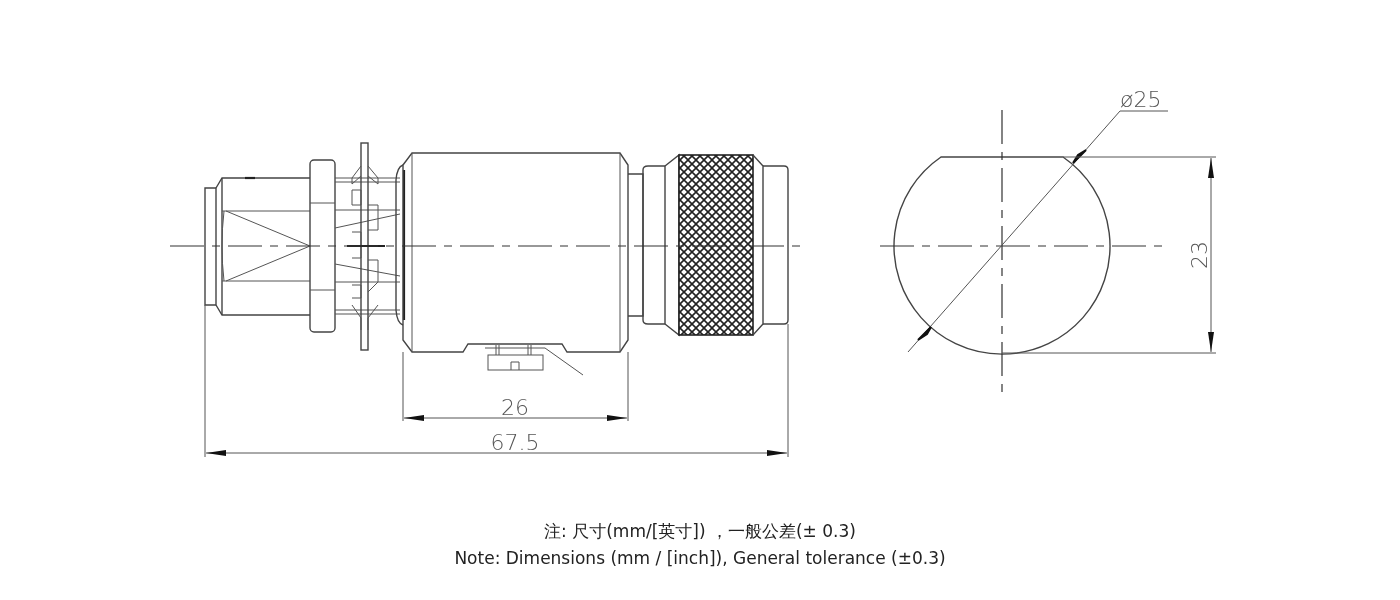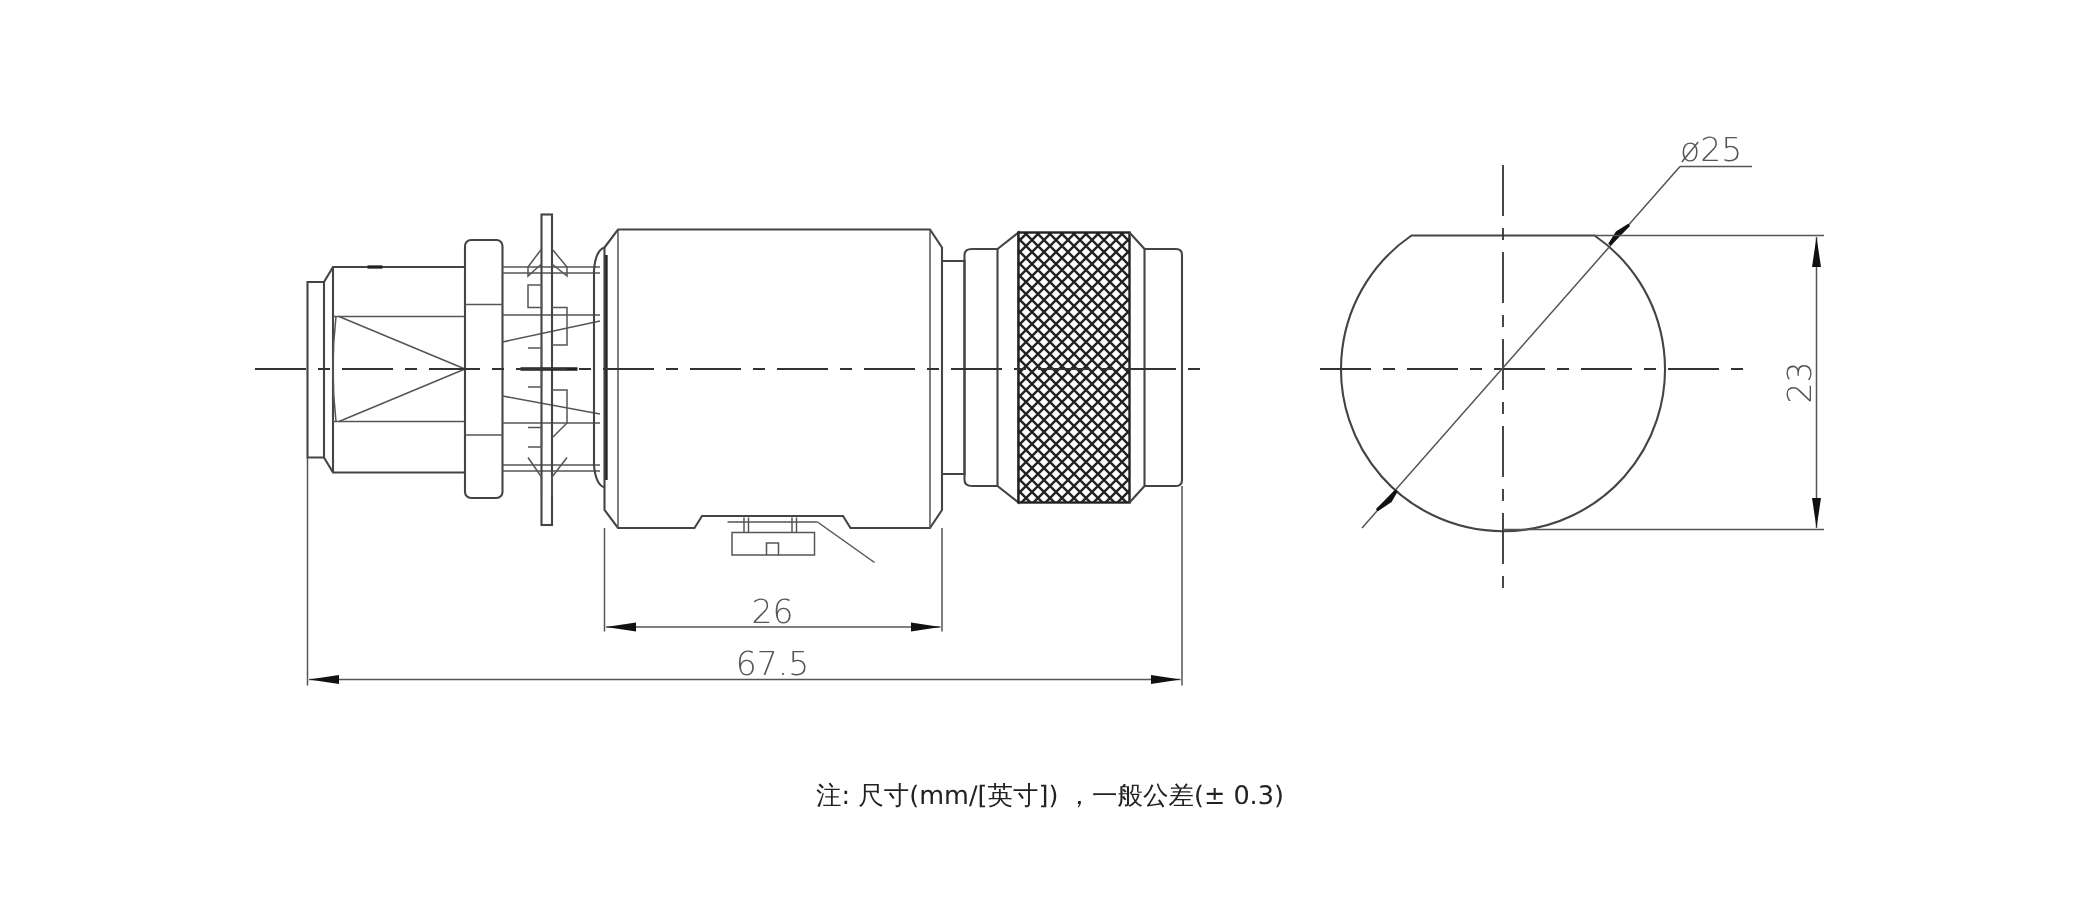--- a/index.html
+++ b/index.html
@@ -146,13 +146,14 @@
 
     <line class="thin" x1="1063" y1="157" x2="1216" y2="157"></line>
     <line class="thin" x1="1002" y1="353" x2="1216" y2="353"></line>
     <line class="thin" x1="1211" y1="158" x2="1211" y2="352" marker-start="url(#arrowL)" marker-end="url(#arrowR)"></line>
     <text class="dim-text" x="0" y="0" text-anchor="middle" transform="translate(1207,255) rotate(-90)">23</text>
   </g>
 </svg>
 
 <div class="notes">
   <div>注: 尺寸(mm/[英寸]) ，一般公差(± 0.3)</div>
+  <div>Note: Dimensions (mm / [inch]), General tolerance (±0.3)</div>
 </div>
 
 </body></html>

